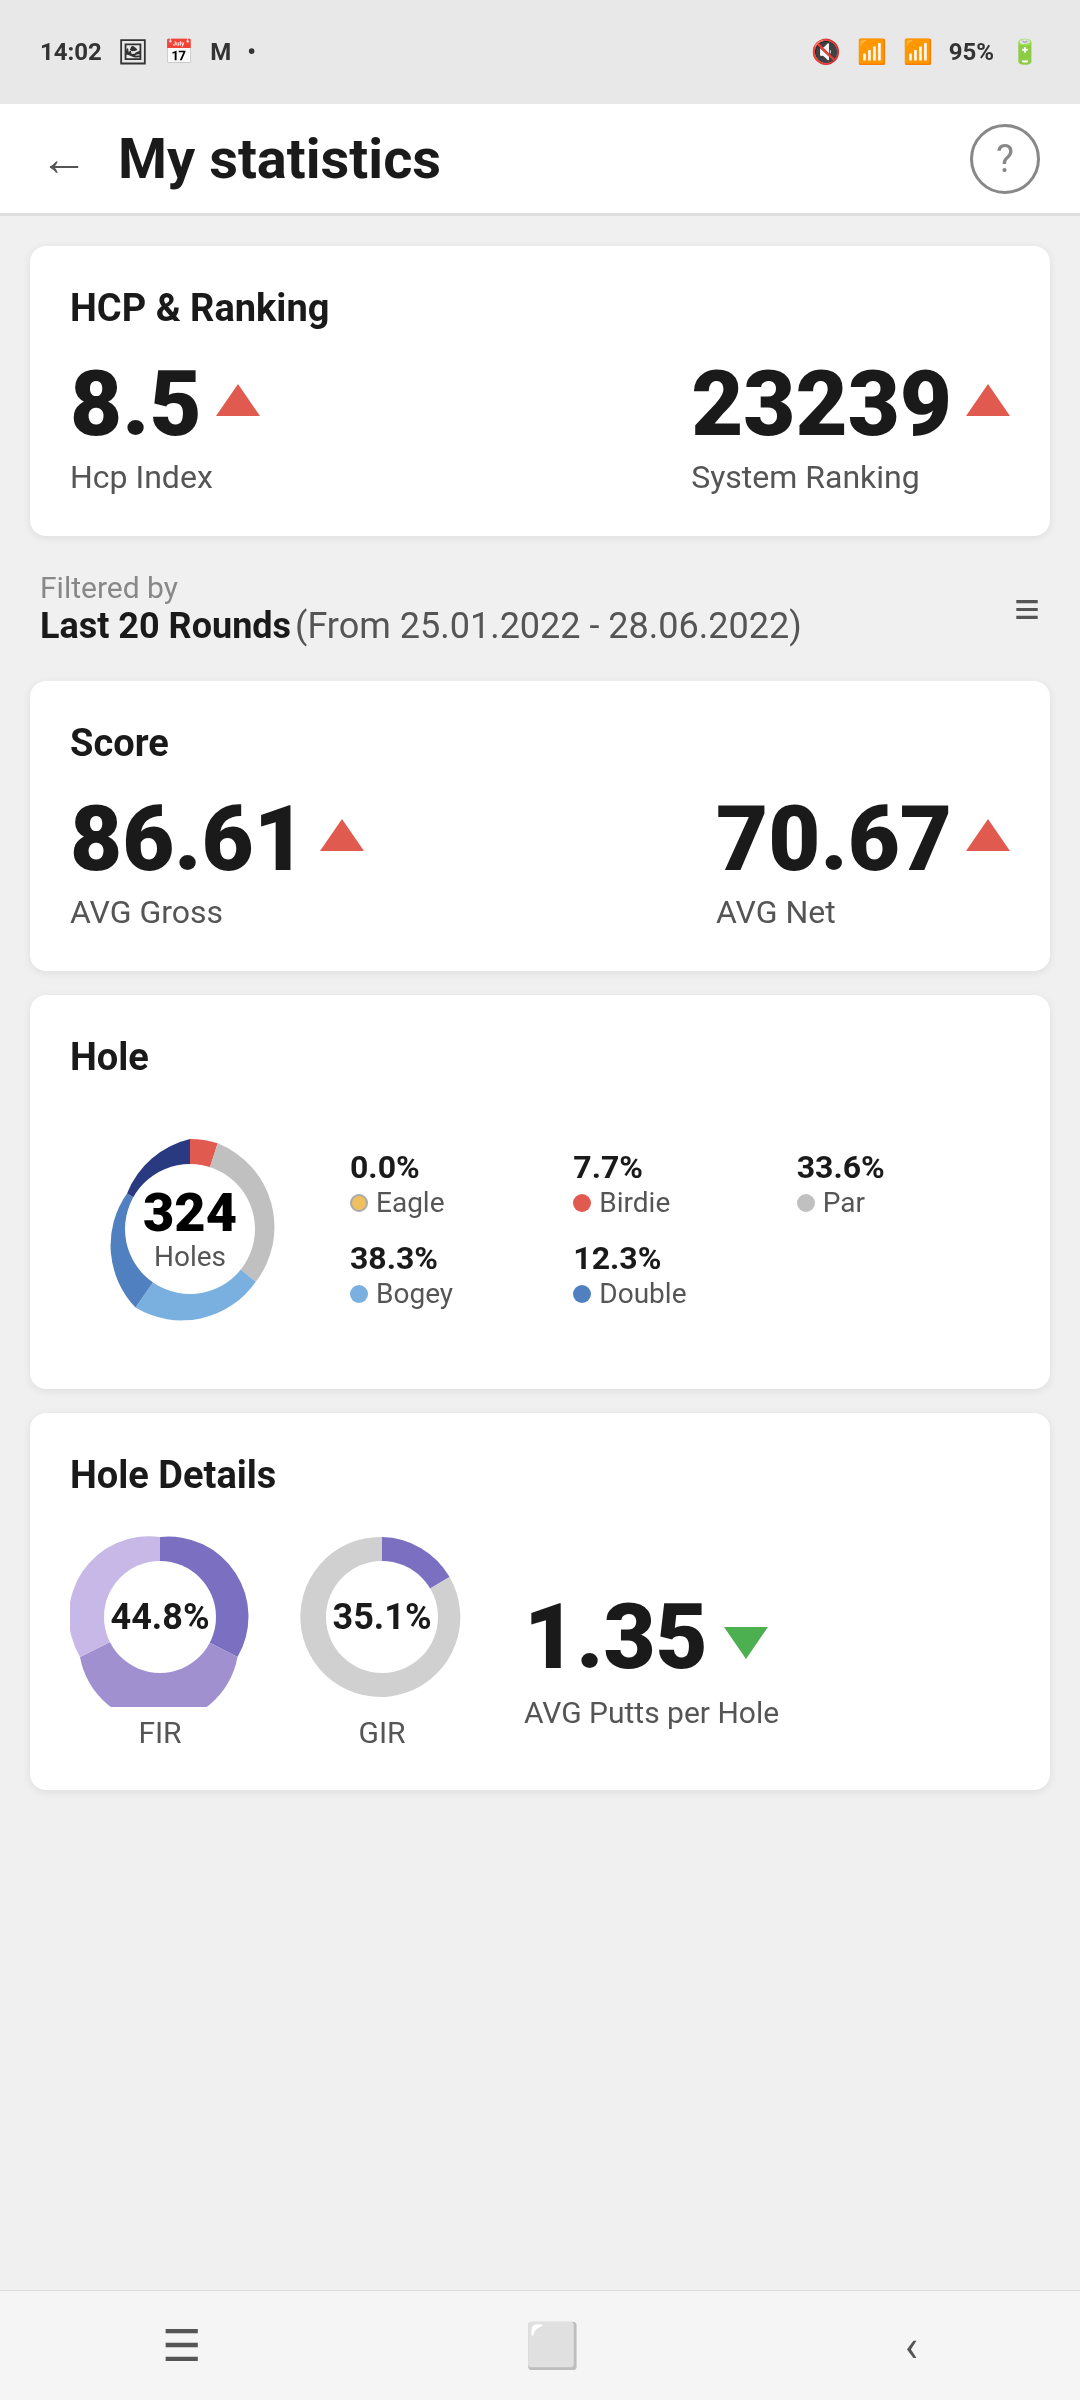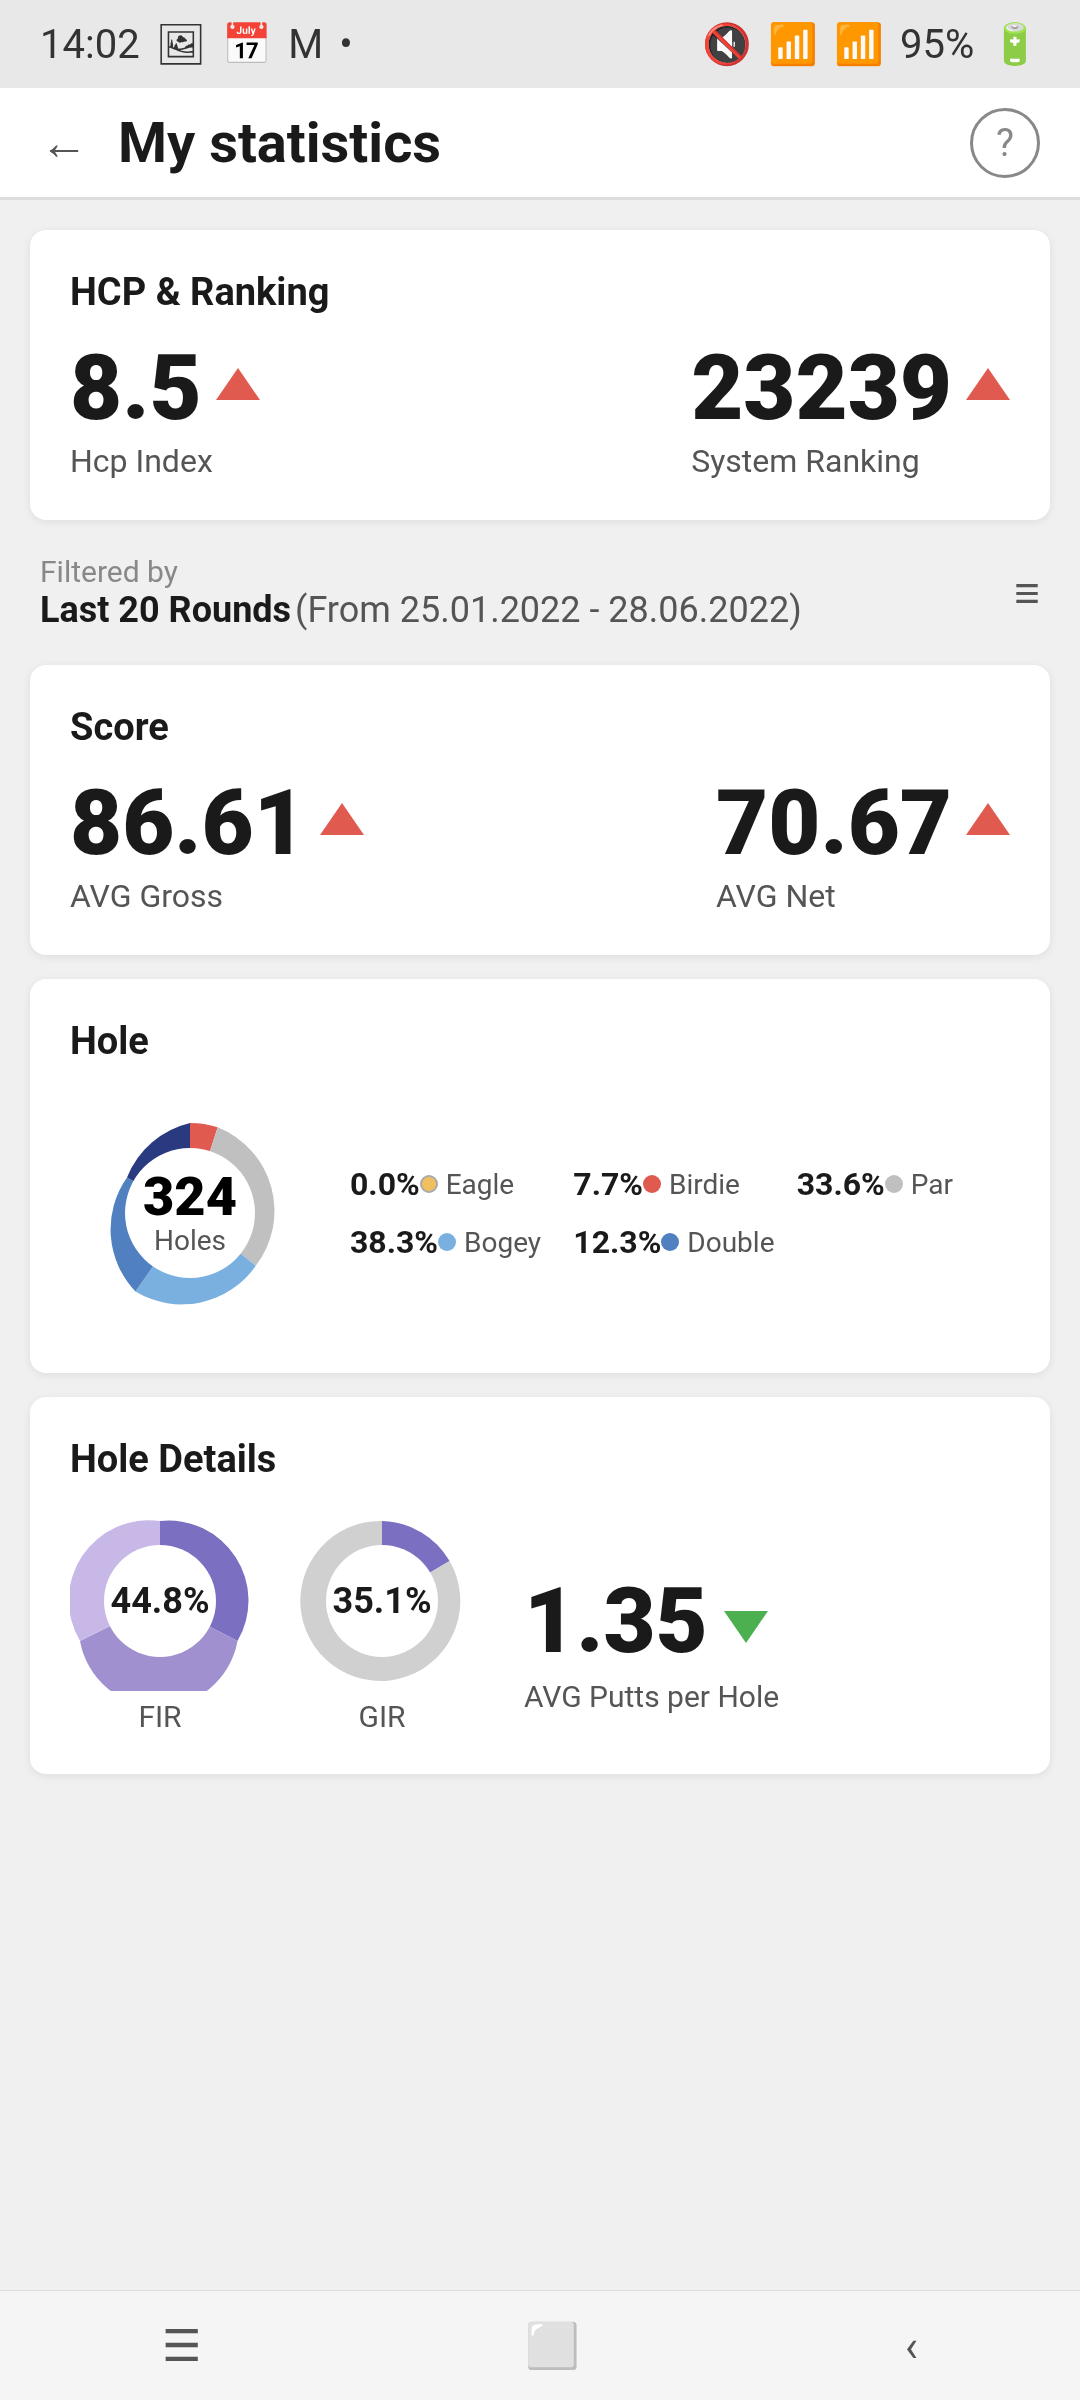--- a/index.html
+++ b/index.html
@@ -6,27 +6,28 @@
     * { margin: 0; padding: 0; box-sizing: border-box; }
     body {
       font-family: 'Roboto', Arial, sans-serif;
       background: #f0f0f0;
       width: 1080px;
       min-height: 2400px;
       overflow-x: hidden;
     }
     .status-bar {
       background: #e8e8e8;
-      height: 88px;
+      height: 104px;
       display: flex;
       align-items: center;
       justify-content: space-between;
       padding: 0 40px;
-      font-size: 40px;
+      font-size: 24px;
       color: #333;
+      font-weight: bold;
     }
     .status-left { display: flex; align-items: center; gap: 16px; }
     .status-right { display: flex; align-items: center; gap: 16px; }
     .header {
       background: #fff;
       height: 110px;
       display: flex;
       align-items: center;
       padding: 0 40px;
       border-bottom: 1px solid #ddd;
@@ -170,21 +171,21 @@
       color: #555;
     }
     .legend {
       display: grid;
       grid-template-columns: 1fr 1fr 1fr;
       gap: 20px 10px;
       flex: 1;
     }
     .legend-item {
       display: flex;
-      flex-direction: row;
+      flex-direction: column;
     }
     .legend-value {
       font-size: 32px;
       font-weight: 700;
       color: #1a1a1a;
     }
     .legend-dot-label {
       display: flex;
       align-items: center;
       gap: 8px;

